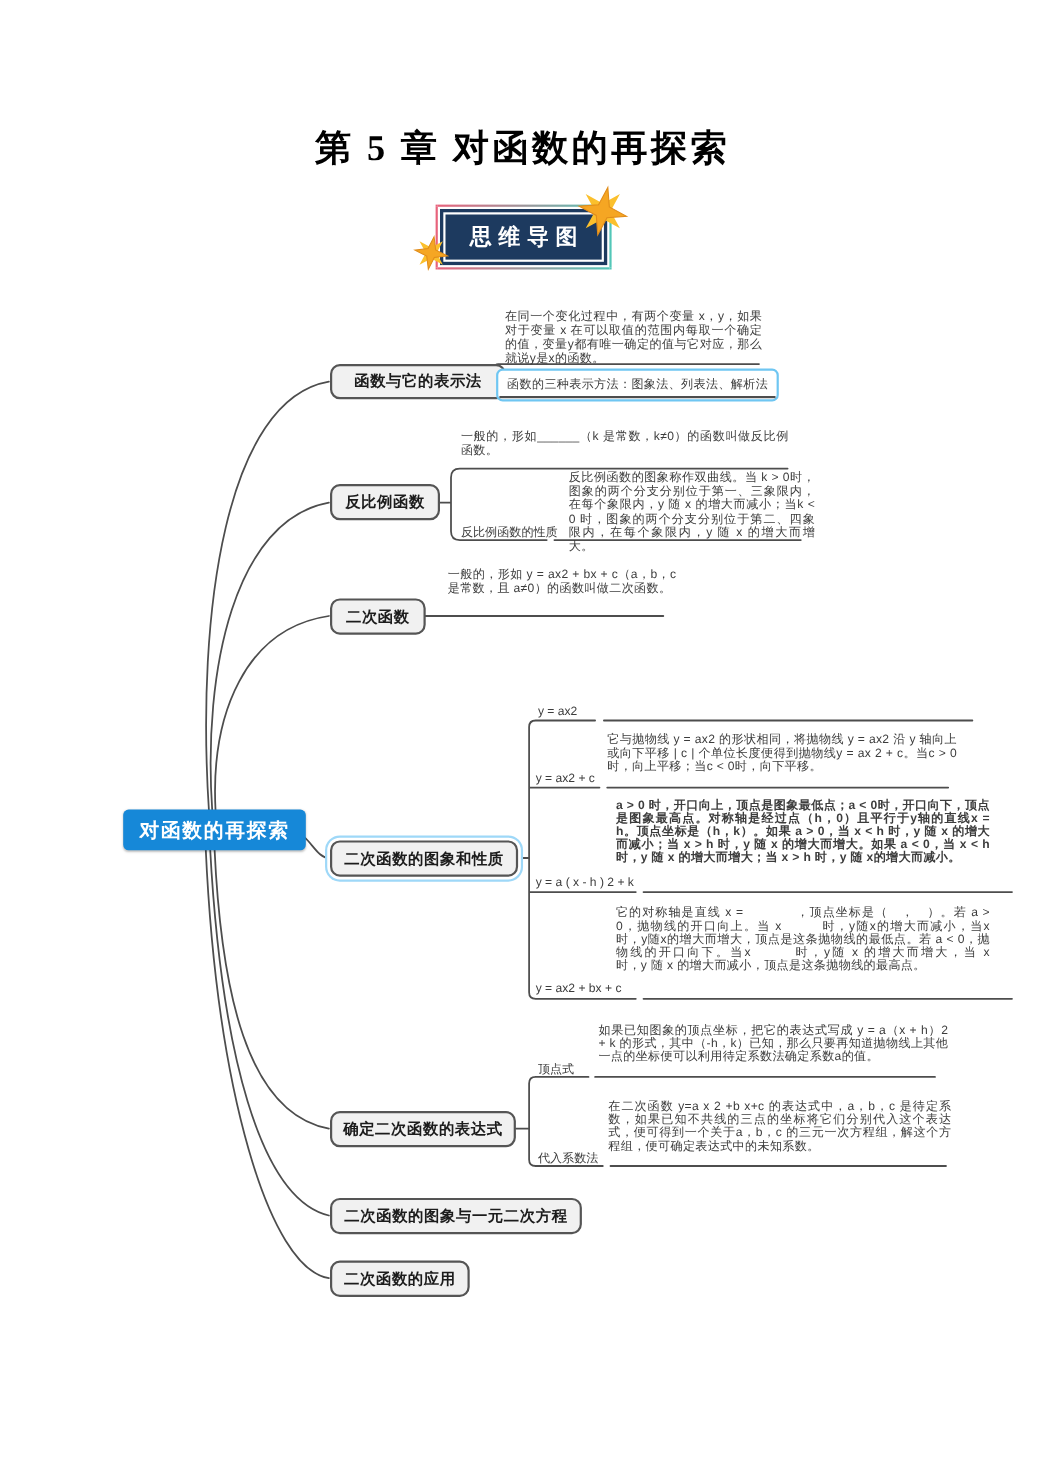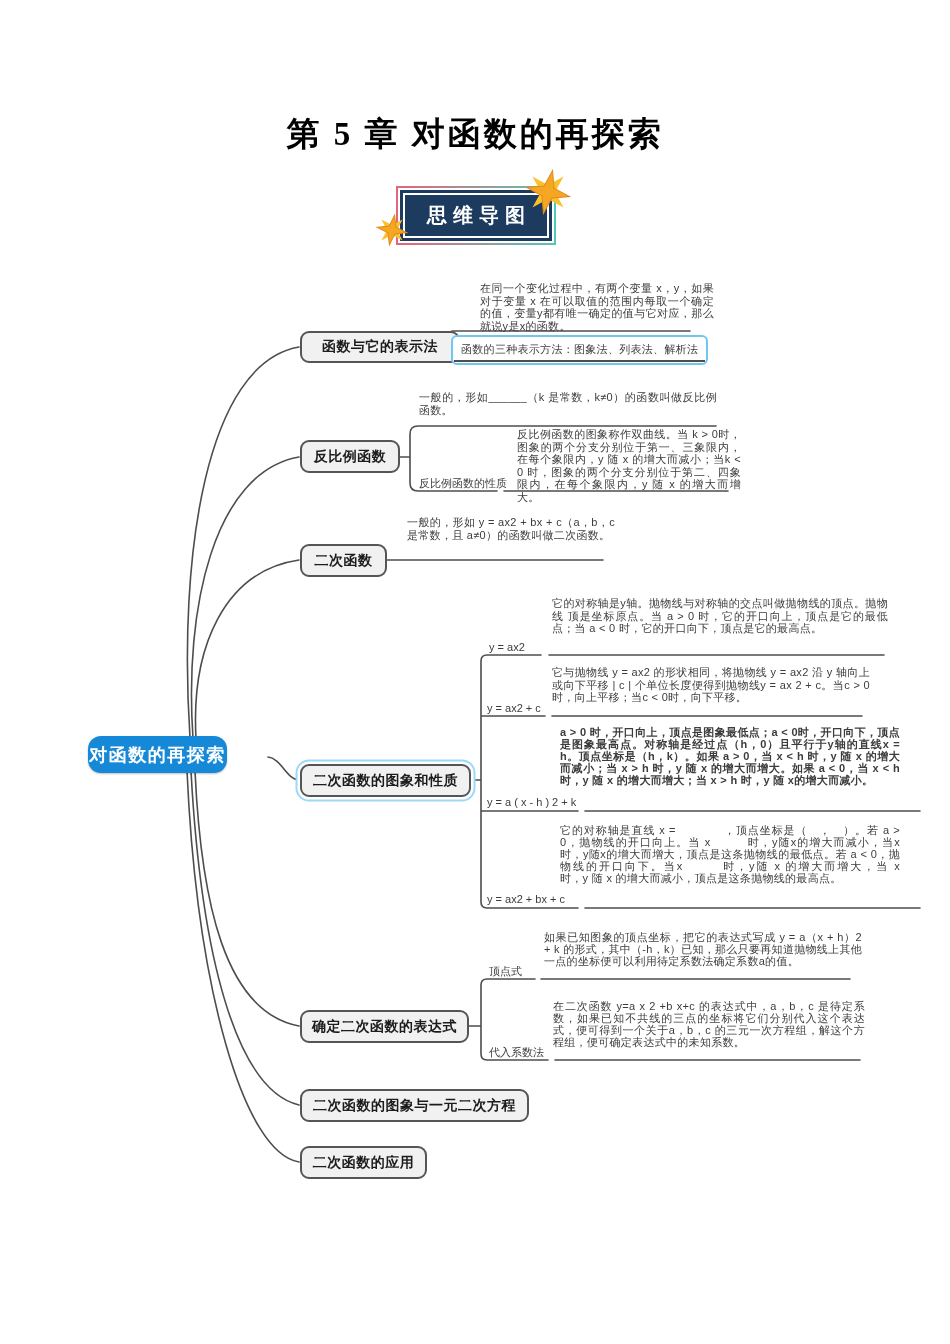--- a/index.html
+++ b/index.html
@@ -68,21 +68,21 @@
   </div>
   <svg class="abs" style="left:522px;top:166px;" width="52" height="52" viewBox="-26 -26 52 52">
     <path d="M0,-22 L5,-5 L22,0 L5,5 L0,22 L-5,5 L-22,0 L-5,-5 Z" fill="#fbc02d" transform="rotate(45)"></path>
     <path d="M0,-22 L5,-5 L22,0 L5,5 L0,22 L-5,5 L-22,0 L-5,-5 Z" fill="#f5a623" stroke="#e08c1a" stroke-width="1" transform="rotate(12)"></path>
   </svg>
   <svg class="abs" style="left:374px;top:212px;" width="36" height="36" viewBox="-18 -18 36 36">
     <path d="M0,-15 L3.5,-3.5 L15,0 L3.5,3.5 L0,15 L-3.5,3.5 L-15,0 L-3.5,-3.5 Z" fill="#fbc02d" transform="rotate(45)"></path>
     <path d="M0,-15 L3.5,-3.5 L15,0 L3.5,3.5 L0,15 L-3.5,3.5 L-15,0 L-3.5,-3.5 Z" fill="#f5a623" stroke="#e08c1a" stroke-width="1" transform="rotate(10)"></path>
   </svg>
 
-  <div class="abs root-node" style="left:88px;top:736px;width:139px;height:37px;border-radius:13px;">
+  <div class="abs root-node" style="left:112px;top:736px;width:166px;height:37px;">
     <span>对函数的再探索</span>
   </div>
 
   <div class="abs node" style="left:300px;top:331px;width:160px;height:32px;">
     <span>函数与它的表示法</span>
   </div>
   <div class="abs node" style="left:300px;top:440px;width:100px;height:33px;">
     <span>反比例函数</span>
   </div>
   <div class="abs node" style="left:300px;top:544px;width:87px;height:33px;">
@@ -94,33 +94,32 @@
   <div class="abs node" style="left:300px;top:1010px;width:169px;height:33px;">
     <span>确定二次函数的表达式</span>
   </div>
   <div class="abs node" style="left:300px;top:1089px;width:229px;height:33px;">
     <span>二次函数的图象与一元二次方程</span>
   </div>
   <div class="abs node" style="left:300px;top:1146px;width:127px;height:33px;">
     <span>二次函数的应用</span>
   </div>
 
-  <div class="abs note" style="left:480px;top:282px;width:234px;">在同一个变化过程中，有两个变量 x，y，如果对于变量 x 在可以取值的范围内每取一个确定的值，变量y都有唯一确定的值与它对应，那么就说y是x的函数。</div>
+  <div class="abs note" style="left:459px;top:282px;width:234px;">在同一个变化过程中，有两个变量 x，y，如果对于变量 x 在可以取值的范围内每取一个确定的值，变量y都有唯一确定的值与它对应，那么就说y是x的函数。</div>
   <div class="abs blue-box" style="left:451px;top:335px;">
     <div class="blue-box-inner">函数的三种表示方法：图象法、列表法、解析法</div>
   </div>
 
   <div class="abs note" style="left:419px;top:391px;width:298px;">一般的，形如______（k 是常数，k≠0）的函数叫做反比例函数。</div>
   <div class="abs slabel" style="left:419px;top:476px;">反比例函数的性质</div>
   <div class="abs note" style="left:517px;top:428px;width:224px;">反比例函数的图象称作双曲线。当 k &gt; 0时，图象的两个分支分别位于第一、三象限内，在每个象限内，y 随 x 的增大而减小；当k &lt; 0 时，图象的两个分支分别位于第二、四象限内，在每个象限内，y 随 x 的增大而增大。</div>
 
   <div class="abs note" style="left:407px;top:516px;width:208px;">一般的，形如 y = ax2 + bx + c（a，b，c 是常数，且 a≠0）的函数叫做二次函数。</div>
 
   <div class="abs slabel" style="left:489px;top:641px;">y = ax2</div>
-  <div class="abs note" style="left:552px;top:597px;width:336px;">它的对称轴是y轴。抛物线与对称轴的交点叫做抛物线的顶点。抛物线 顶是坐标原点。当 a &gt; 0 时，它的开口向上，顶点是它的最低点；当 a &lt; 0 时，它的开口向下，顶点是它的最高点。</div>
 
   <div class="abs slabel" style="left:487px;top:702px;">y = ax2 + c</div>
   <div class="abs note" style="left:552px;top:666px;width:318px;">它与抛物线 y = ax2 的形状相同，将抛物线 y = ax2 沿 y 轴向上或向下平移 | c | 个单位长度便得到抛物线y = ax 2 + c。当c &gt; 0时，向上平移；当c &lt; 0时，向下平移。</div>
 
   <div class="abs slabel" style="left:487px;top:796px;">y = a ( x - h ) 2 + k</div>
   <div class="abs note tight" style="left:560px;top:726px;width:340px;font-weight:bold;">a &gt; 0 时，开口向上，顶点是图象最低点；a &lt; 0时，开口向下，顶点是图象最高点。对称轴是经过点（h，0）且平行于y轴的直线x = h。顶点坐标是（h，k）。如果 a &gt; 0，当 x &lt; h 时，y 随 x 的增大而减小；当 x &gt; h 时，y 随 x 的增大而增大。如果 a &lt; 0，当 x &lt; h 时，y 随 x 的增大而增大；当 x &gt; h 时，y 随 x的增大而减小。</div>
 
   <div class="abs slabel" style="left:487px;top:893px;text-align:center;">y = ax2 + bx + c</div>
   <div class="abs note tight" style="left:560px;top:824px;width:340px;">它的对称轴是直线 x =　　　　，顶点坐标是（　，　）。若 a &gt; 0，抛物线的开口向上。当 x　　　时，y随x的增大而减小，当x　　　时，y随x的增大而增大，顶点是这条抛物线的最低点。若 a &lt; 0，抛物线的开口向下。当x　　　时，y随 x 的增大而增大，当 x　　　时，y 随 x 的增大而减小，顶点是这条抛物线的最高点。</div>
 

